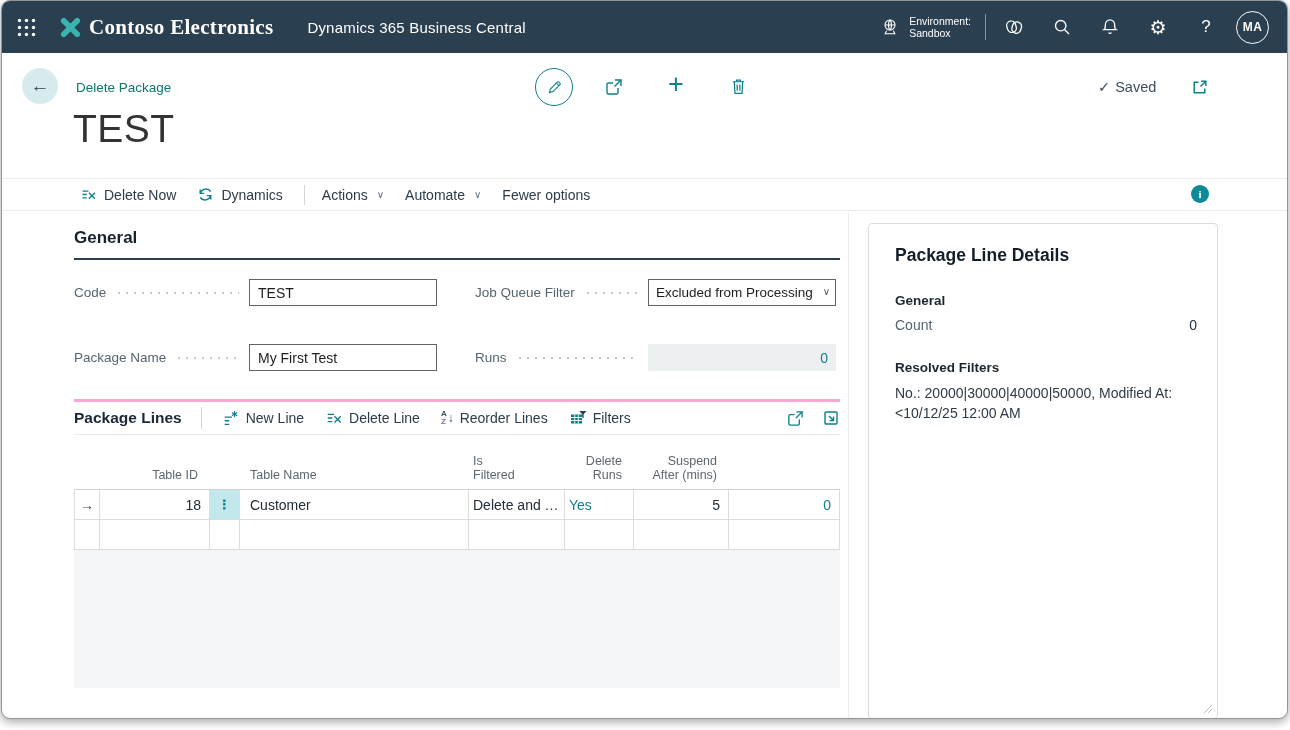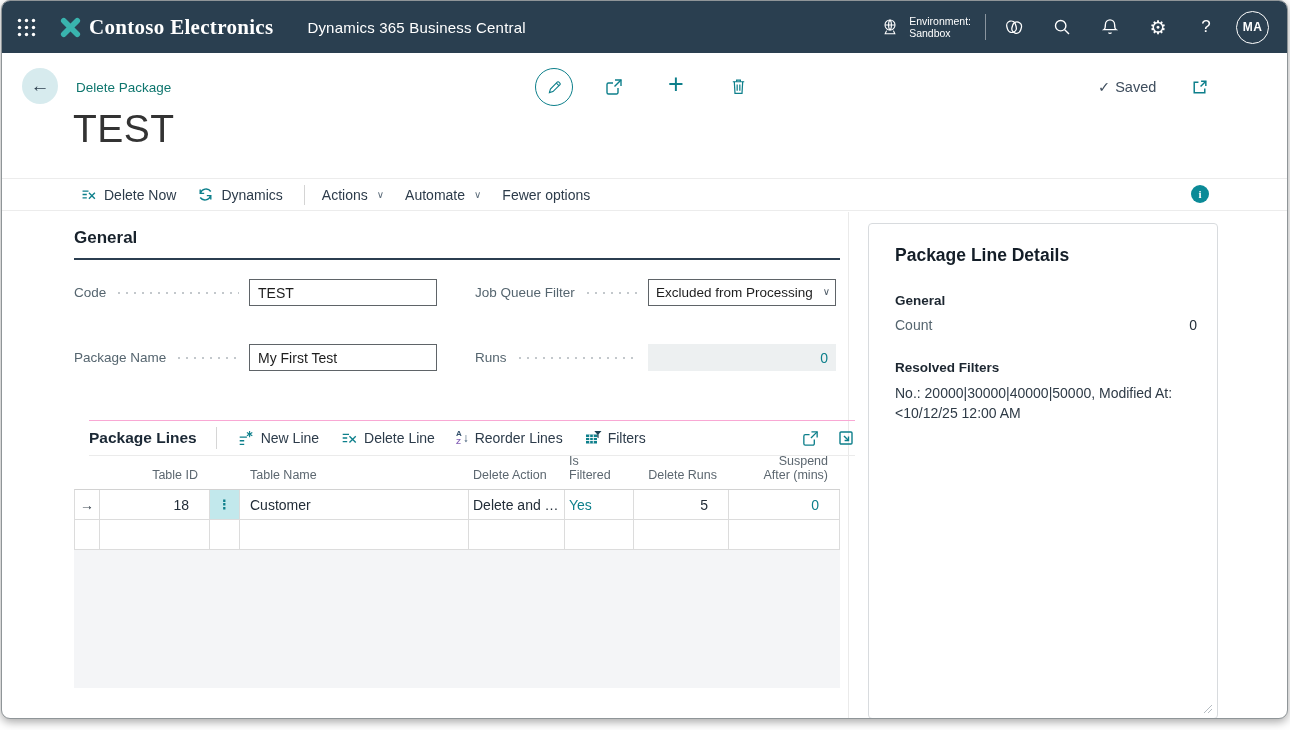--- a/index.html
+++ b/index.html
@@ -61,41 +61,41 @@
             background-size:8px 4px; background-repeat:repeat-x; background-position:left center; }
   .bc-input { width:188px; height:27px; border:1px solid #5f6468; background:#fff; font-size:14px; color:#1d1d1d;
               padding:0 8px; font-family:inherit; }
   .bc-select { position:relative; width:188px; height:27px; border:1px solid #5f6468; background:#fff; font-size:13.5px;
                color:#1d1d1d; padding:0 20px 0 7px; display:flex; align-items:center; white-space:nowrap; cursor:pointer; }
   .bc-select .chev { position:absolute; right:5px; top:6px; font-size:10px; color:#4d5a66; }
   .bc-readonly { width:188px; height:27px; background:#edf0f1; border:none; font-size:14px; color:#0d7f8b;
                  display:flex; align-items:center; justify-content:flex-end; padding:0 8px; }
 
   
-  .lines-toolbar { position:absolute; left:72px; top:419px; width:766px; height:36px; display:flex; align-items:center;
-                   border-top:1px solid #f9a8d4; border-bottom:1px solid #ebebeb;margin-left:15px; }
+  .lines-toolbar { position:absolute; left:72px; top:398px; width:766px; height:36px; display:flex; align-items:center;
+                   border-top:3px solid #f9a8d4; border-bottom:1px solid #ebebeb; }
   .lines-heading { font-size:15.5px; font-weight:bold; color:#1b2835; margin-right:19px; }
   .lt-divider { width:1px; height:22px; background:#d6d6d6; margin-right:20px; }
   .lt-item { display:flex; align-items:center; gap:6px; font-size:14px; color:#2c3b4a; margin-right:21px; cursor:pointer; white-space:nowrap; }
   .lt-right { margin-left:auto; display:flex; align-items:center; gap:17px; }
   .az-ico { display:flex; align-items:center; gap:1px; }
   .az-letters { display:flex; flex-direction:column; font-size:8px; font-weight:bold; line-height:8px; }
   .az-a { color:#33506b; } .az-z { color:#8764b8; }
   .az-arrow { font-size:12px; color:#33506b; }
 
   
   .grid-head { position:absolute; left:72px; top:445px; width:766px; height:43px; display:grid;
                grid-template-columns:26px 110px 30px 229px 96px 69px 95px 111px; font-size:12.5px; color:#5c6770; }
   .gh-cell { display:flex; flex-direction:column; justify-content:flex-end; padding:0 10px 7px 10px; line-height:14px; overflow:hidden; }
   .gh-r { align-items:flex-end; text-align:right; padding-right:12px; }
   .grid-body { position:absolute; left:72px; top:488px; width:766px; border-top:1px solid #d2d2d2; border-left:1px solid #dcdcdc; }
   .grow { display:grid; grid-template-columns:25px 110px 30px 229px 96px 69px 95px 111px; height:30px; }
   .gcell { border-right:1px solid #dcdcdc; border-bottom:1px solid #dcdcdc; font-size:14px; color:#222d38;
            display:flex; align-items:center; padding:0 10px; overflow:hidden; white-space:nowrap; }
-  .gc-r { justify-content:flex-end; padding-right:20px; }
+  .gc-r { justify-content:flex-end; padding-right:8px; }
   .gc-teal { color:#0d7f8b; }
   .gc-kebab { background:#c2e8ec; color:#0d7f8b; font-weight:bold; justify-content:center; font-size:13px; letter-spacing:0; cursor:pointer; }
   .gc-sel { justify-content:center; padding:0; color:#39444f; font-size:14px; cursor:pointer; }
   .grid-filler { position:absolute; left:72px; top:549px; width:766px; height:138px; background:#f4f5f7; }
 
   
   .factbox { position:absolute; left:866px; top:222px; width:350px; height:496px; background:#fff;
              border:1px solid #d8dbde; border-radius:4px; padding:21px 20px 0 26px; }
   .fb-title { font-size:17.5px; font-weight:bold; color:#141e28; }
   .fb-sub { font-size:13.5px; font-weight:bold; color:#1c2630; margin-top:27px; }
@@ -342,23 +342,20 @@
   <div class="grid-head">
     <div class="gh-cell"></div>
     <div class="gh-cell gh-r">
         <span>Table ID</span>
       </div>
     <div class="gh-cell"></div>
     <div class="gh-cell">
         <span>Table Name</span>
       </div>
     <div class="gh-cell" style="padding-left:4px;">
-        <span>Delete Action</span>
-      </div>
-    <div class="gh-cell" style="padding-left:4px;">
       <span>Is</span>
         <span>Filtered</span>
     </div>
     <div class="gh-cell gh-r">
         <span>Delete Runs</span>
       </div>
     <div class="gh-cell gh-r">
       <span>Suspend</span>
         <span>After (mins)</span>
     </div>

